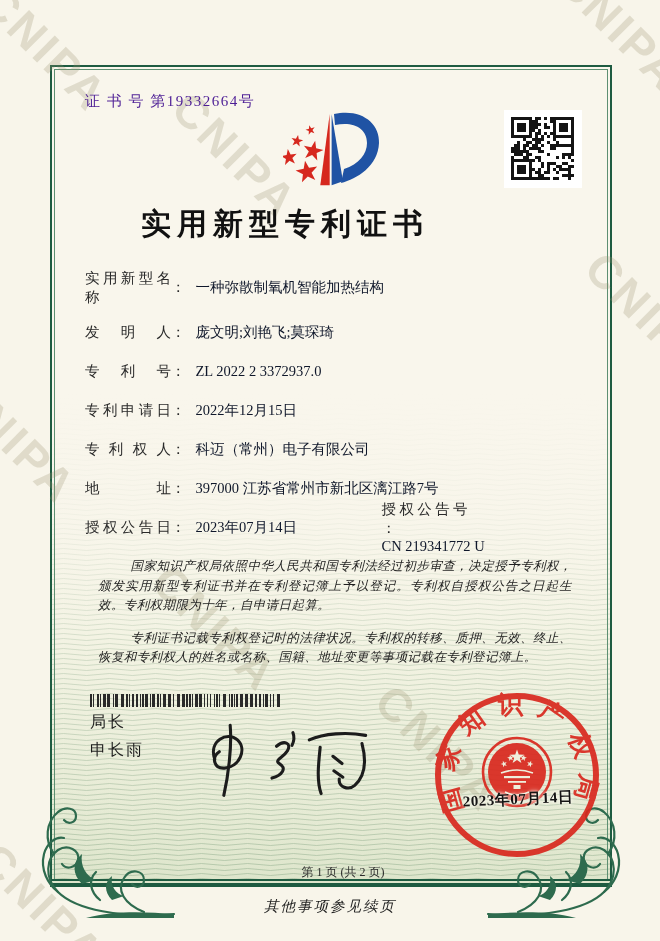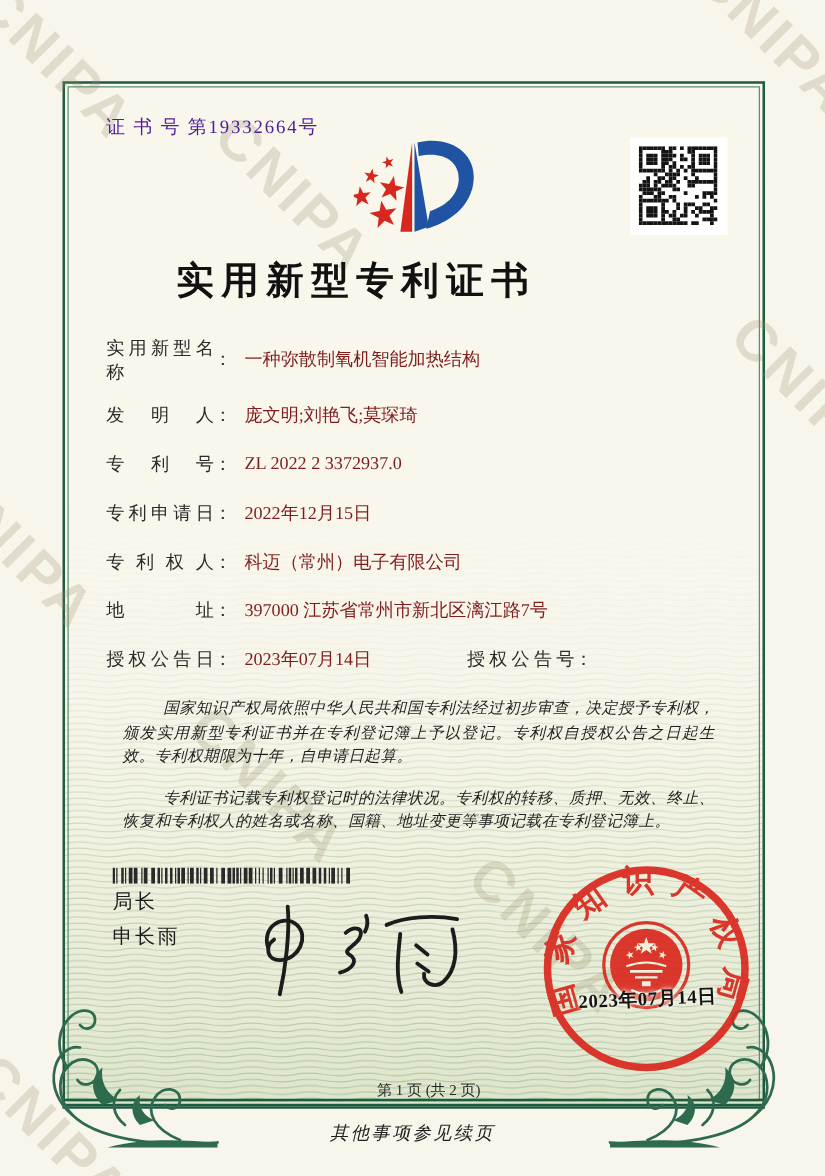--- a/index.html
+++ b/index.html
@@ -30,22 +30,22 @@
   .cert-no { position:absolute; left:85px; top:92px; font-size:15px; letter-spacing:1.5px; color:#4c1d95; }
   .logo { position:absolute; left:283px; top:108px; }
   .qr-box { position:absolute; left:504px; top:110px; width:78px; height:78px; background:#fff; padding:7px; }
   .doc-title { position:absolute; left:50px; top:204px; width:470px; text-align:center;
     font-size:30px; font-weight:bold; letter-spacing:6px; color:#111; }
   .rows { position:absolute; left:85px; top:262px; width:500px; }
   .frow { display:flex; align-items:center; height:39px; font-size:14.5px; }
   .frow.first { height:51px; }
   .flabel { display:inline-block; width:86px; text-align:justify; text-align-last:justify; color:#2a2a2a; }
   .fcolon { margin:0 2px 0 0; color:#2a2a2a; }
-  .fvalue { margin-left:8px; color:#7f1d1d; }
-  .g2 { margin-left:50px; display:flex; align-items:baseline; }
+  .fvalue { margin-left:8px; color:#0f172a; }
+  .g2 { margin-left:50px; display:flex; align-items:baseline;flex-direction:column; }
   .body-text { position:absolute; left:85px; top:544px; width:500px; }
   .body-text p { margin:13px; font-size:12.5px; line-height:19.5px; letter-spacing:0.4px;
     text-indent:2.6em; text-align:justify; font-style:italic; color:#1f1f1f; }
   .barcode { position:absolute; left:90px; top:694px; }
   .sig-block { position:absolute; left:90px; top:708px;
     font-family:"Liberation Sans","DejaVu Sans",sans-serif; font-size:16px;
     letter-spacing:2px; color:#1c1c1c; line-height:28px; }
   .autograph { position:absolute; left:182px; top:718px; }
   .seal { position:absolute; left:432px; top:690px; z-index:4; }
   .seal-date { position:absolute; left:446px; top:790px; width:144px; text-align:center;
@@ -380,20 +380,21 @@
         <span class="fcolon">：</span>
       <span class="fvalue">397000 江苏省常州市新北区漓江路7号</span>
     </div>
     <div class="frow">
       <span class="flabel">授权公告日</span>
         <span class="fcolon">：</span>
       <span class="fvalue" style="width:128px">2023年07月14日</span>
       <span class="g2">
         <span class="flabel">授权公告号</span>
           <span class="fcolon">：</span>
+        <span class="fvalue">CN 219341772 U</span>
       </span>
     </div>
   </div>
 
   <div class="body-text">
     <p>国家知识产权局依照中华人民共和国专利法经过初步审查，决定授予专利权，颁发实用新型专利证书并在专利登记簿上予以登记。专利权自授权公告之日起生效。专利权期限为十年，自申请日起算。</p>
     <p>专利证书记载专利权登记时的法律状况。专利权的转移、质押、无效、终止、恢复和专利权人的姓名或名称、国籍、地址变更等事项记载在专利登记簿上。</p>
   </div>
 
   <svg class="barcode" id="barcode-svg" width="195" height="13" fill="#2a2a2a">

